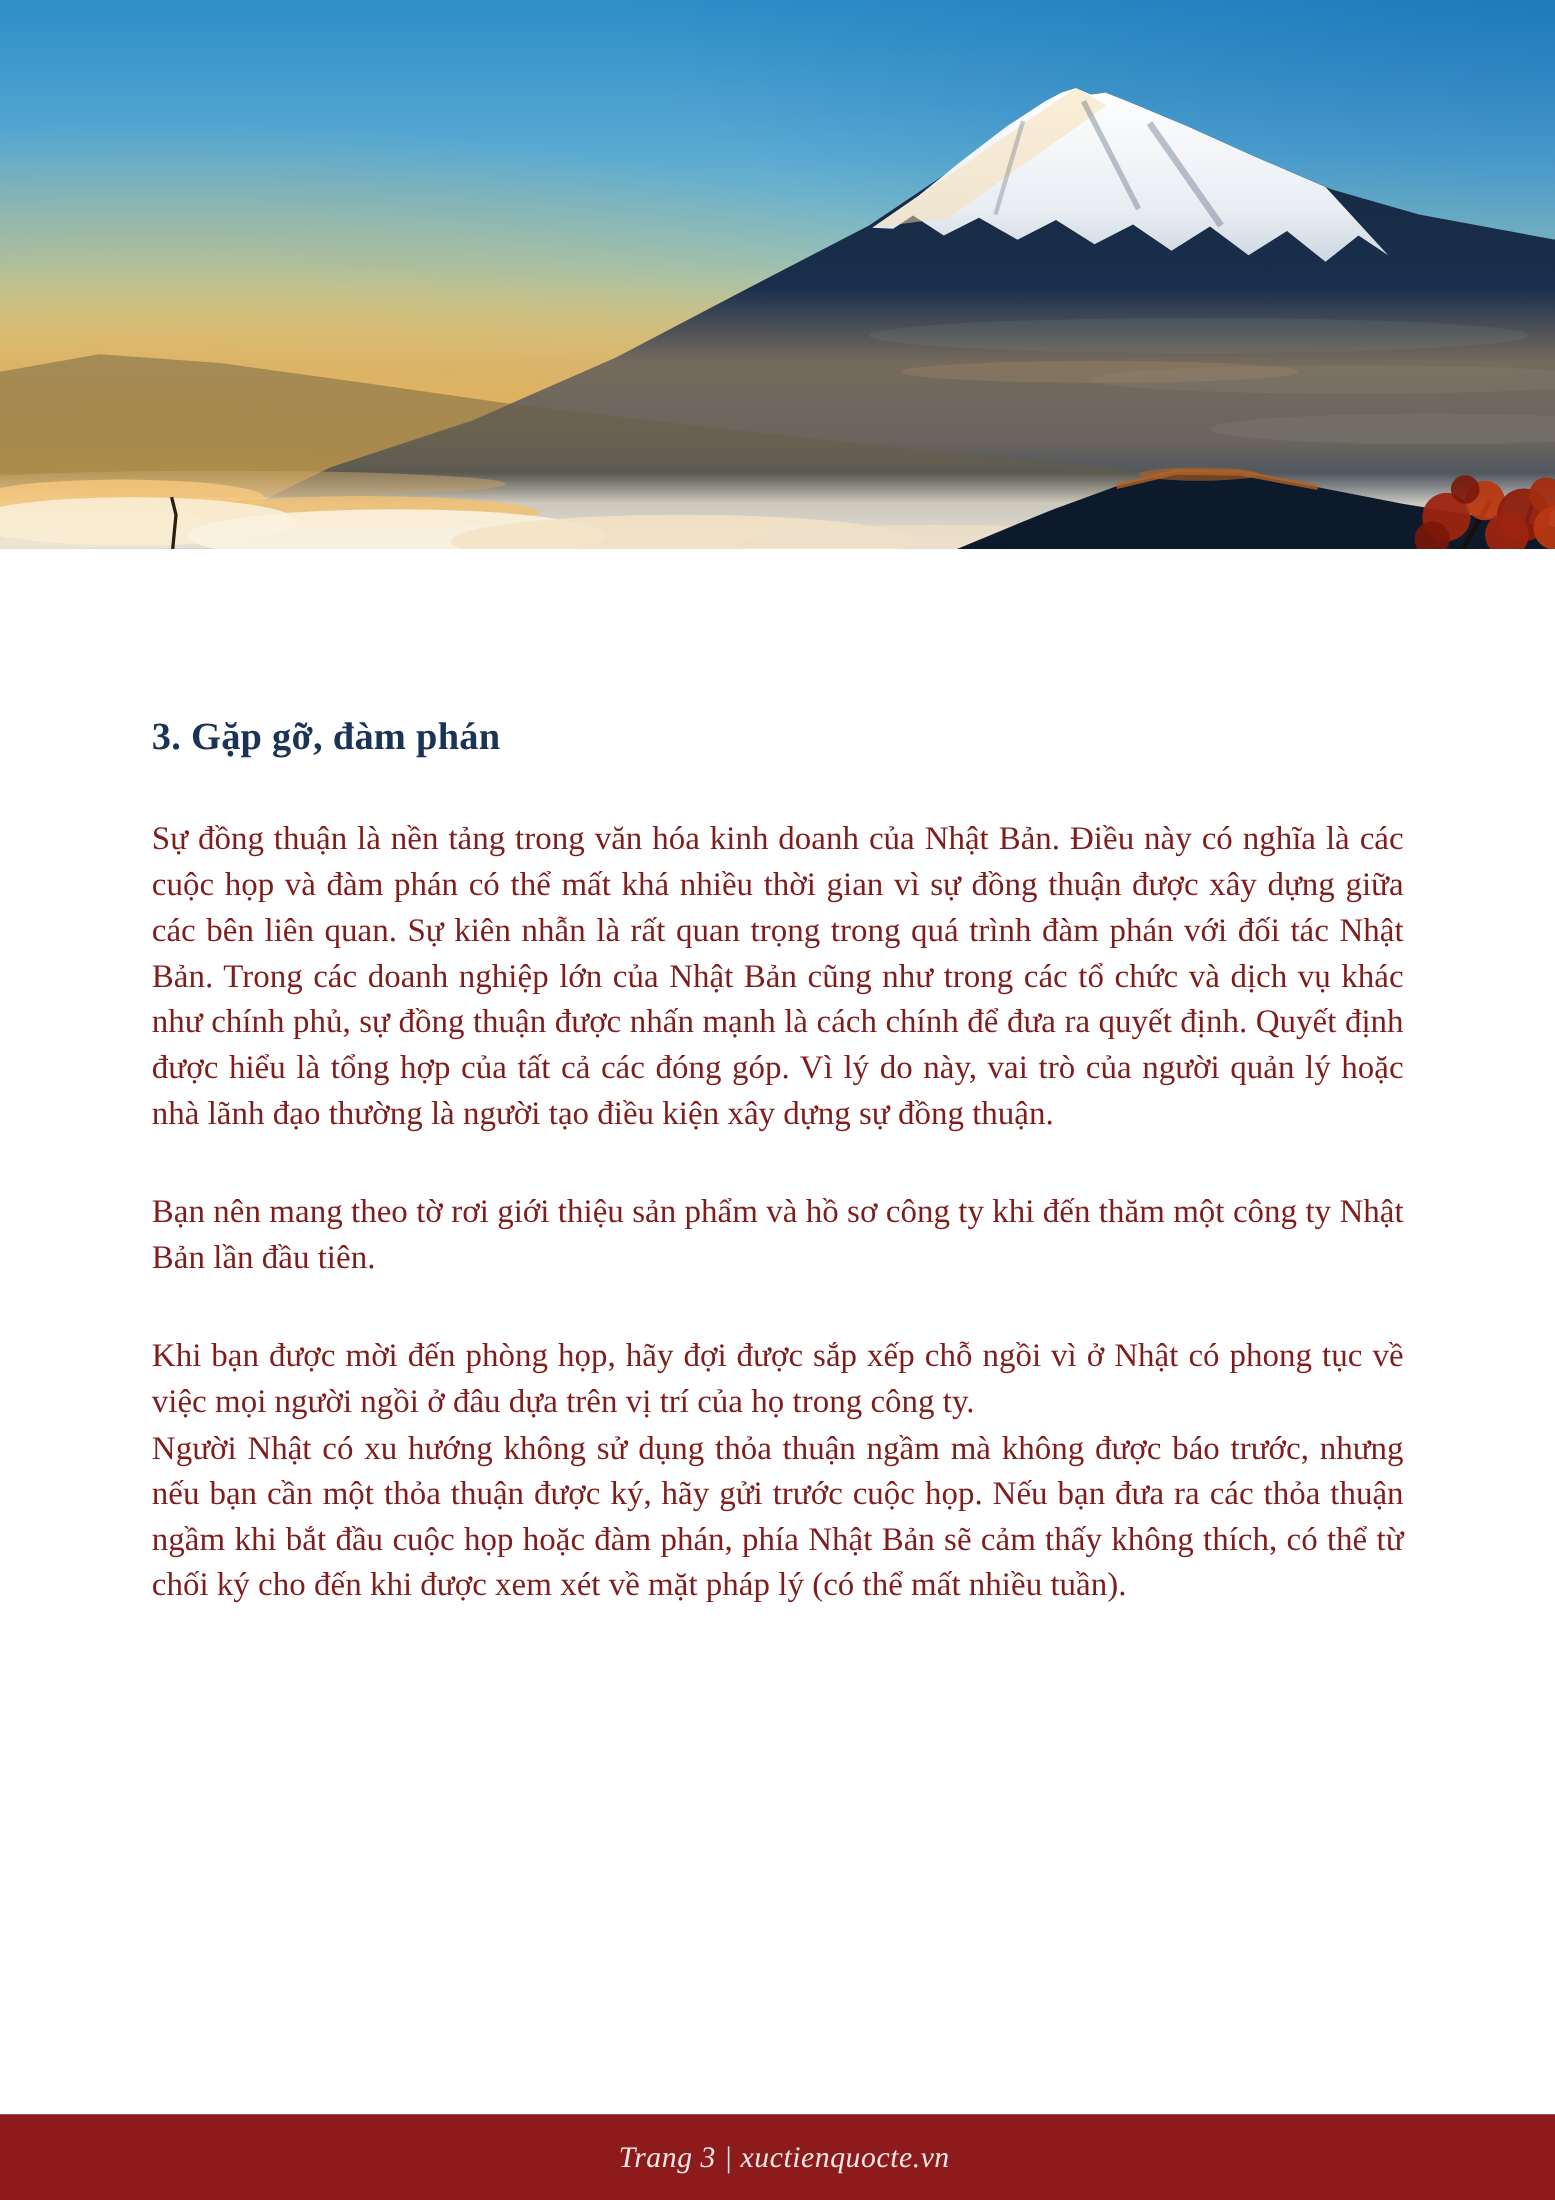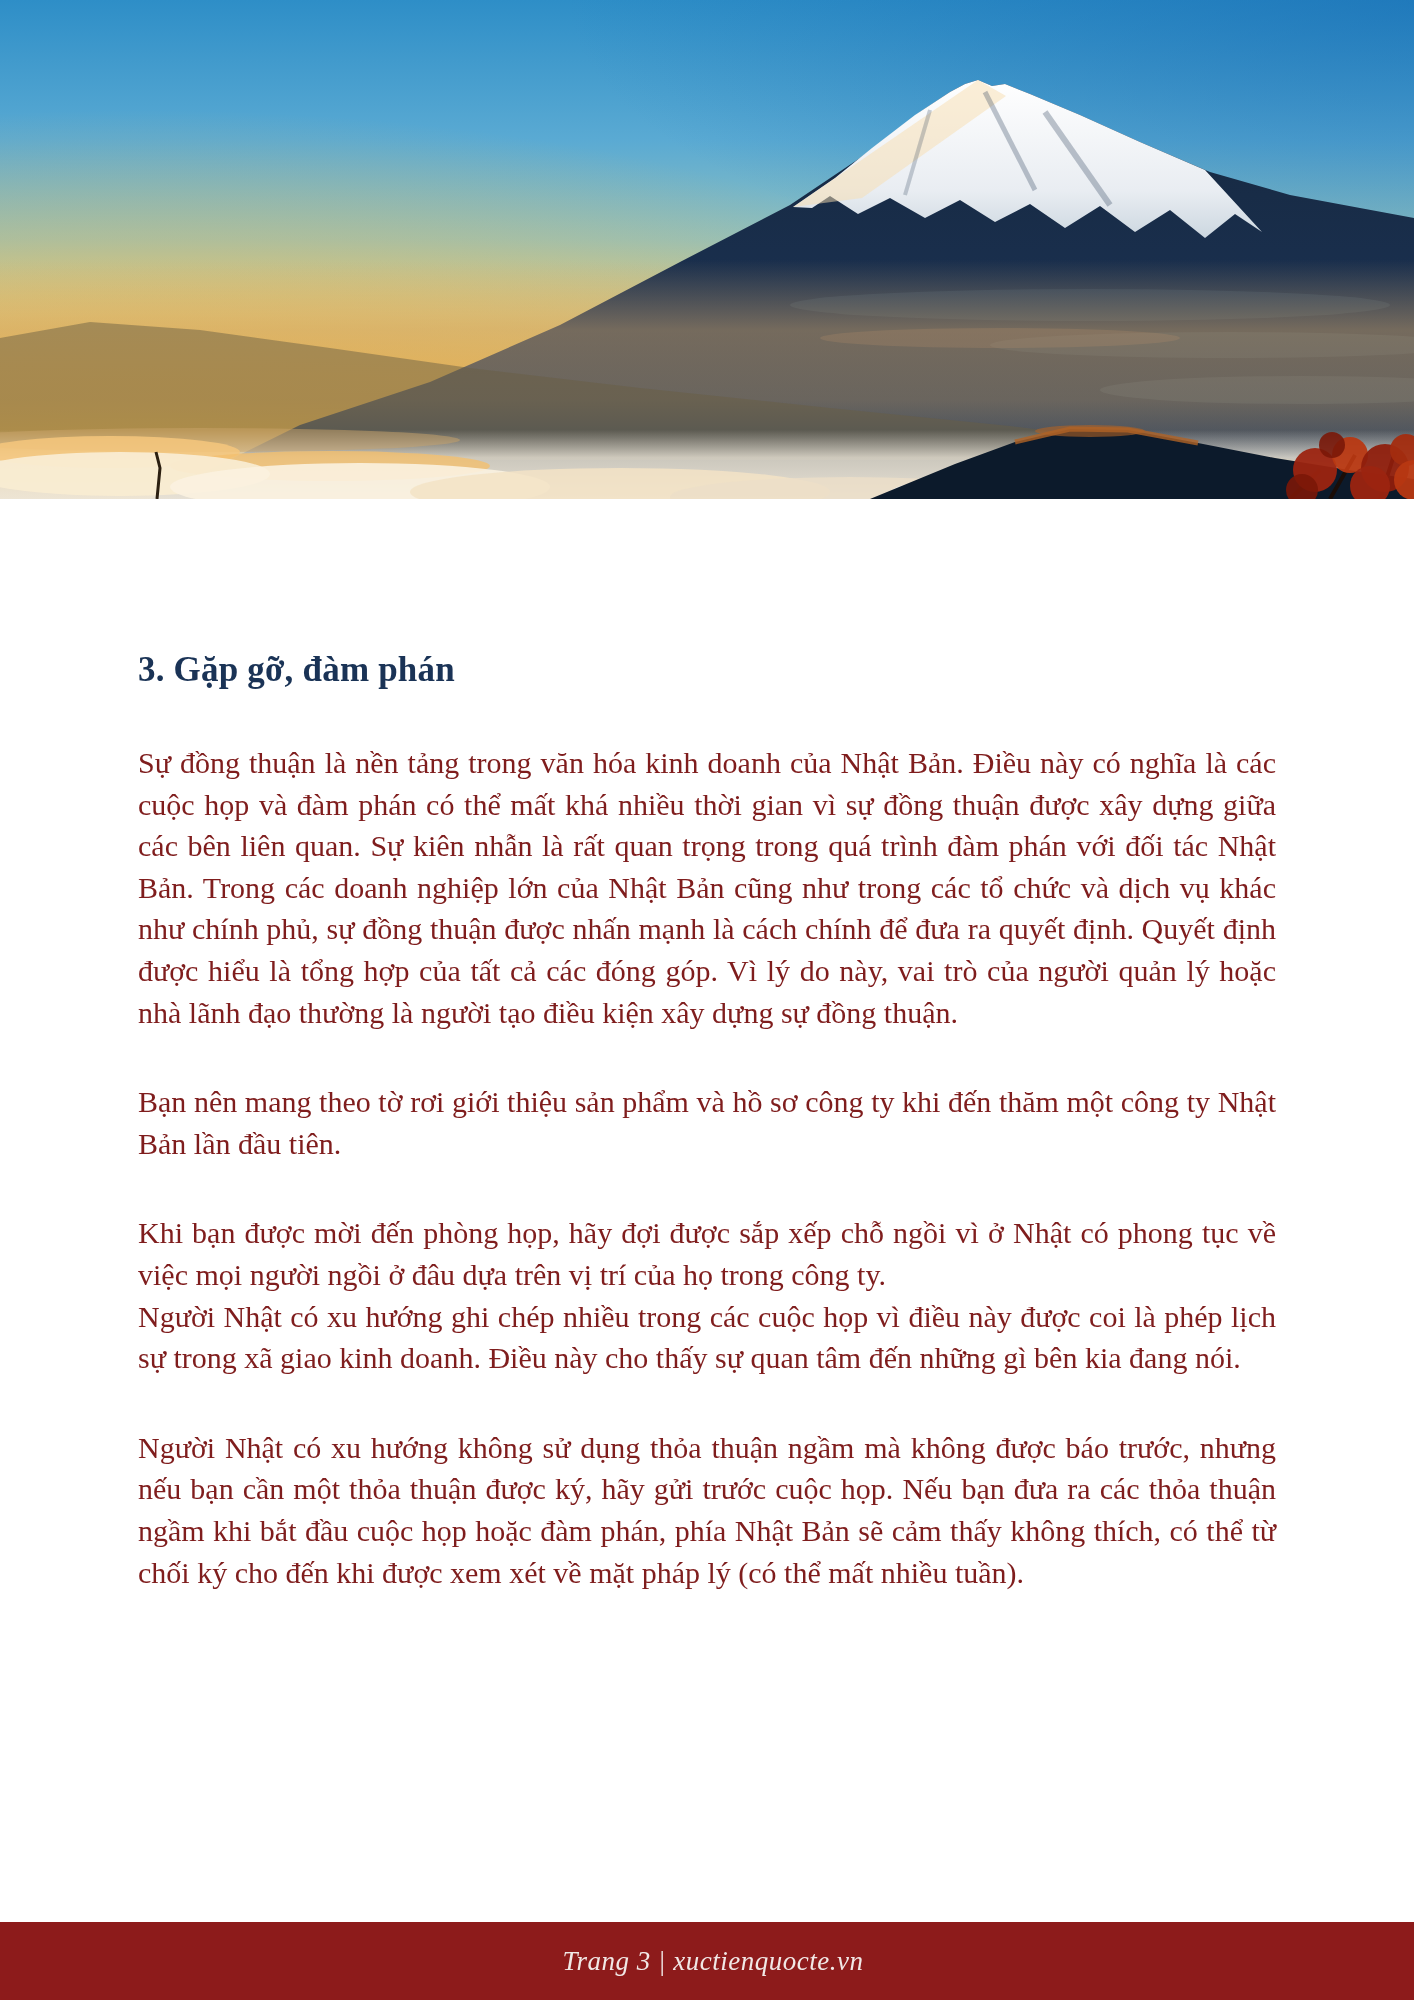--- a/index.html
+++ b/index.html
@@ -167,21 +167,20 @@
       </g>
     </svg>
   </div>
 
   <h2 class="heading">3. Gặp gỡ, đàm phán</h2>
 
   <div class="body-text">
     <p>Sự đồng thuận là nền tảng trong văn hóa kinh doanh của Nhật Bản. Điều này có nghĩa là các cuộc họp và đàm phán có thể mất khá nhiều thời gian vì sự đồng thuận được xây dựng giữa các bên liên quan. Sự kiên nhẫn là rất quan trọng trong quá trình đàm phán với đối tác Nhật Bản. Trong các doanh nghiệp lớn của Nhật Bản cũng như trong các tổ chức và dịch vụ khác như chính phủ, sự đồng thuận được nhấn mạnh là cách chính để đưa ra quyết định. Quyết định được hiểu là tổng hợp của tất cả các đóng góp. Vì lý do này, vai trò của người quản lý hoặc nhà lãnh đạo thường là người tạo điều kiện xây dựng sự đồng thuận.</p>
     <p>Bạn nên mang theo tờ rơi giới thiệu sản phẩm và hồ sơ công ty khi đến thăm một công ty Nhật Bản lần đầu tiên.</p>
     <p class="no-gap">Khi bạn được mời đến phòng họp, hãy đợi được sắp xếp chỗ ngồi vì ở Nhật có phong tục về việc mọi người ngồi ở đâu dựa trên vị trí của họ trong công ty.</p>
-    <p>Người Nhật có xu hướng ghi chép nhiều trong các cuộc họp vì điều này được coi là phép lịch sự trong xã giao kinh doanh. Điều này cho thấy sự quan tâm đến những gì bên kia đang nói.</p>
     <p class="no-gap">Người Nhật có xu hướng không sử dụng thỏa thuận ngầm mà không được báo trước, nhưng nếu bạn cần một thỏa thuận được ký, hãy gửi trước cuộc họp. Nếu bạn đưa ra các thỏa thuận ngầm khi bắt đầu cuộc họp hoặc đàm phán, phía Nhật Bản sẽ cảm thấy không thích, có thể từ chối ký cho đến khi được xem xét về mặt pháp lý (có thể mất nhiều tuần).</p>
   </div>
 
   <div class="footer">
     <span class="footer-text">Trang 3 | xuctienquocte.vn</span>
   </div>
 
 </div>
 
 </body></html>

